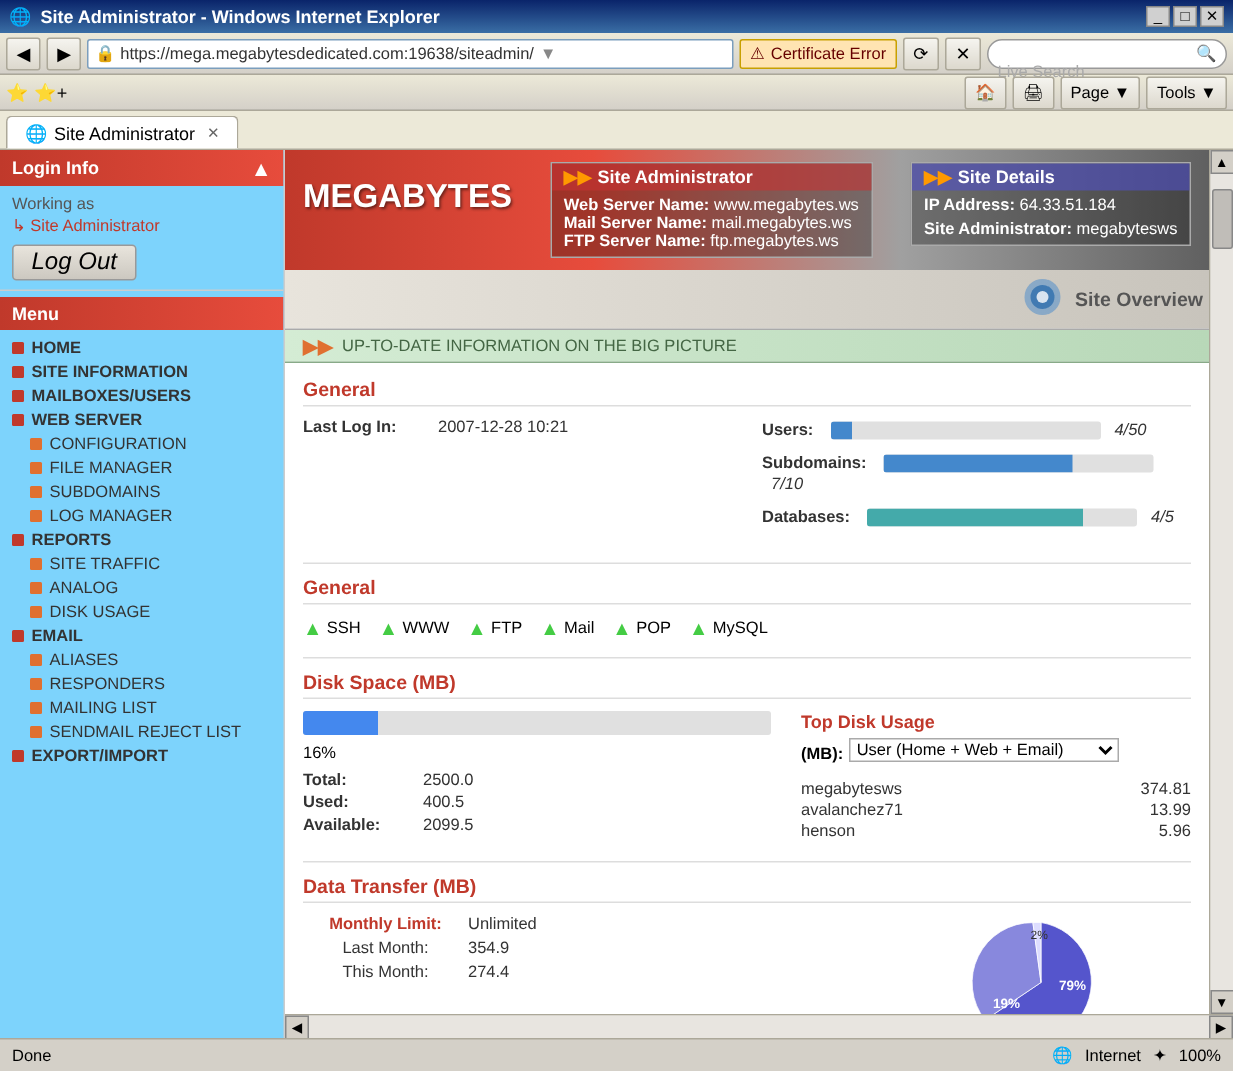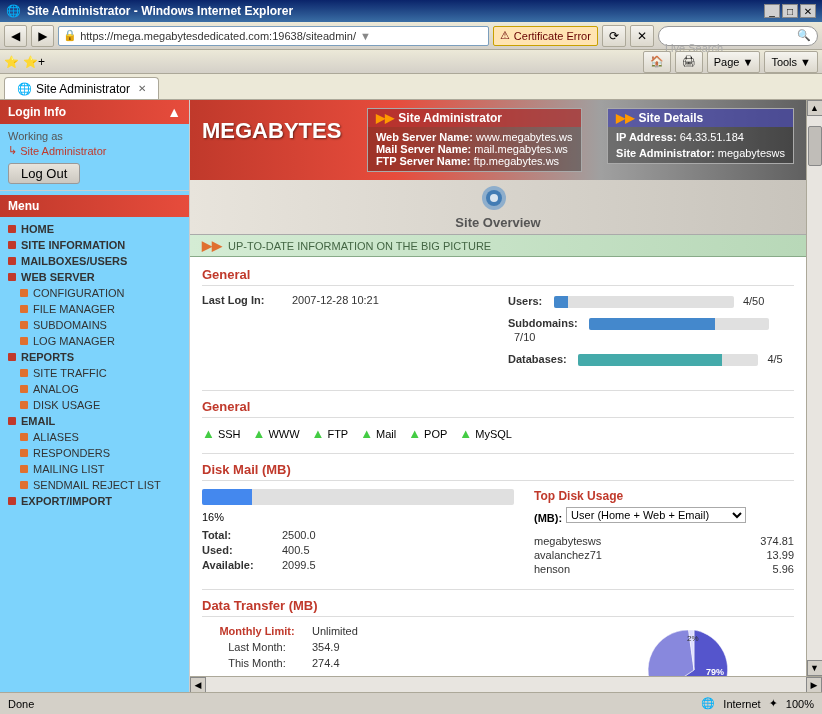--- a/index.html
+++ b/index.html
@@ -139,25 +139,26 @@
       padding: 6px 8px;
       border-bottom: 1px solid #ccc;
     }
     .working-as { font-size: 11px; color: #555; margin-bottom: 2px; }
     .site-admin-link { color: #c0392b; font-size: 11px; text-decoration: none; display: flex; align-items: center; gap: 3px; }
     .log-out-btn {
       background: linear-gradient(to bottom, #e8e4dc, #ccc8c0);
       border: 1px solid #999;
       border-radius: 3px;
       padding: 2px 12px;
-      font-size: 13px;
+      font-size: 16px;
       cursor: pointer;
       margin-top: 6px;
       display: block;
       text-align: center;
+      font-style: italic;
     }
 
     .menu-header {
       background: linear-gradient(to right, #c0392b, #e74c3c);
       color: white;
       padding: 4px 8px;
       font-weight: bold;
       font-size: 12px;
       margin-top: 4px;
     }
@@ -241,21 +242,20 @@
     .arrow-right { color: #ff9900; font-size: 12px; }
 
     
     .site-overview-bar {
       background: linear-gradient(to right, #e8e4dc, #c8c4bc);
       border-bottom: 1px solid #aaa;
       padding: 4px 4px;
       display: flex;
       justify-content: flex-end;
       align-items: center;
-      flex-direction: column;
     }
     .site-overview-text {
       font-size: 13px;
       font-weight: bold;
       color: #555;
     }
 
     
     .info-banner {
       background: linear-gradient(to right, #d4ecd4, #b8d8b8);
@@ -280,21 +280,21 @@
 
     .info-row { display: flex; margin-bottom: 4px; align-items: center; }
     .info-label { font-weight: bold; font-size: 11px; color: #333; min-width: 90px; }
     .info-value { font-size: 11px; color: #333; }
 
     .stat-row { margin-bottom: 8px; }
     .stat-label { font-weight: bold; font-size: 11px; color: #333; margin-bottom: 2px; }
     .stat-bar-bg { background: #e0e0e0; height: 12px; width: 180px; border-radius: 2px; overflow: hidden; position: relative; display: inline-block; vertical-align: middle; margin-left: 8px; }
     .stat-bar-fill-blue { background: #4488cc; height: 100%; }
     .stat-bar-fill-teal { background: #44aaaa; height: 100%; }
-    .stat-value { font-size: 11px; color: #333; display: inline-block; margin-left: 6px; }
+    .stat-value { font-size: 11px; color: #333; display: inline-block; margin-left: 6px; font-style: italic; }
 
     .services-row { display: flex; gap: 12px; align-items: center; margin-bottom: 12px; }
     .service-item { display: flex; align-items: center; gap: 3px; font-size: 11px; }
     .service-arrow { color: #44cc44; font-weight: bold; font-size: 13px; }
     .disk-row { display: flex; gap: 20px; }
     .disk-left { flex: 1; }
     .disk-right { min-width: 260px; }
 
     .disk-bar-container { background: #e0e0e0; height: 16px; margin-bottom: 6px; border-radius: 2px; overflow: hidden; }
     .disk-bar-fill { background: #4488ee; height: 100%; width: 16%; }
@@ -618,21 +618,21 @@
                 <span>POP</span>
               </div>
               <div class="service-item">
                 <span class="service-arrow">▲</span>
                 <span>MySQL</span>
               </div>
             </div>
           </div>
 
           <div style="border-top:1px solid #ddd;padding-top:8px;margin-bottom:12px;">
-            <div class="section-title">Disk Mail (MB)</div>
+            <div class="section-title">Disk Space (MB)</div>
             <div class="disk-row">
               <div class="disk-left">
                 <div class="disk-bar-container">
                   <div class="disk-bar-fill"></div>
                 </div>
                 <div style="font-size:11px;margin-bottom:6px;">16%</div>
                 <div class="disk-stat">
                   <span class="disk-stat-label">Total:</span>
                   <span class="disk-stat-value">2500.0</span>
                 </div>

